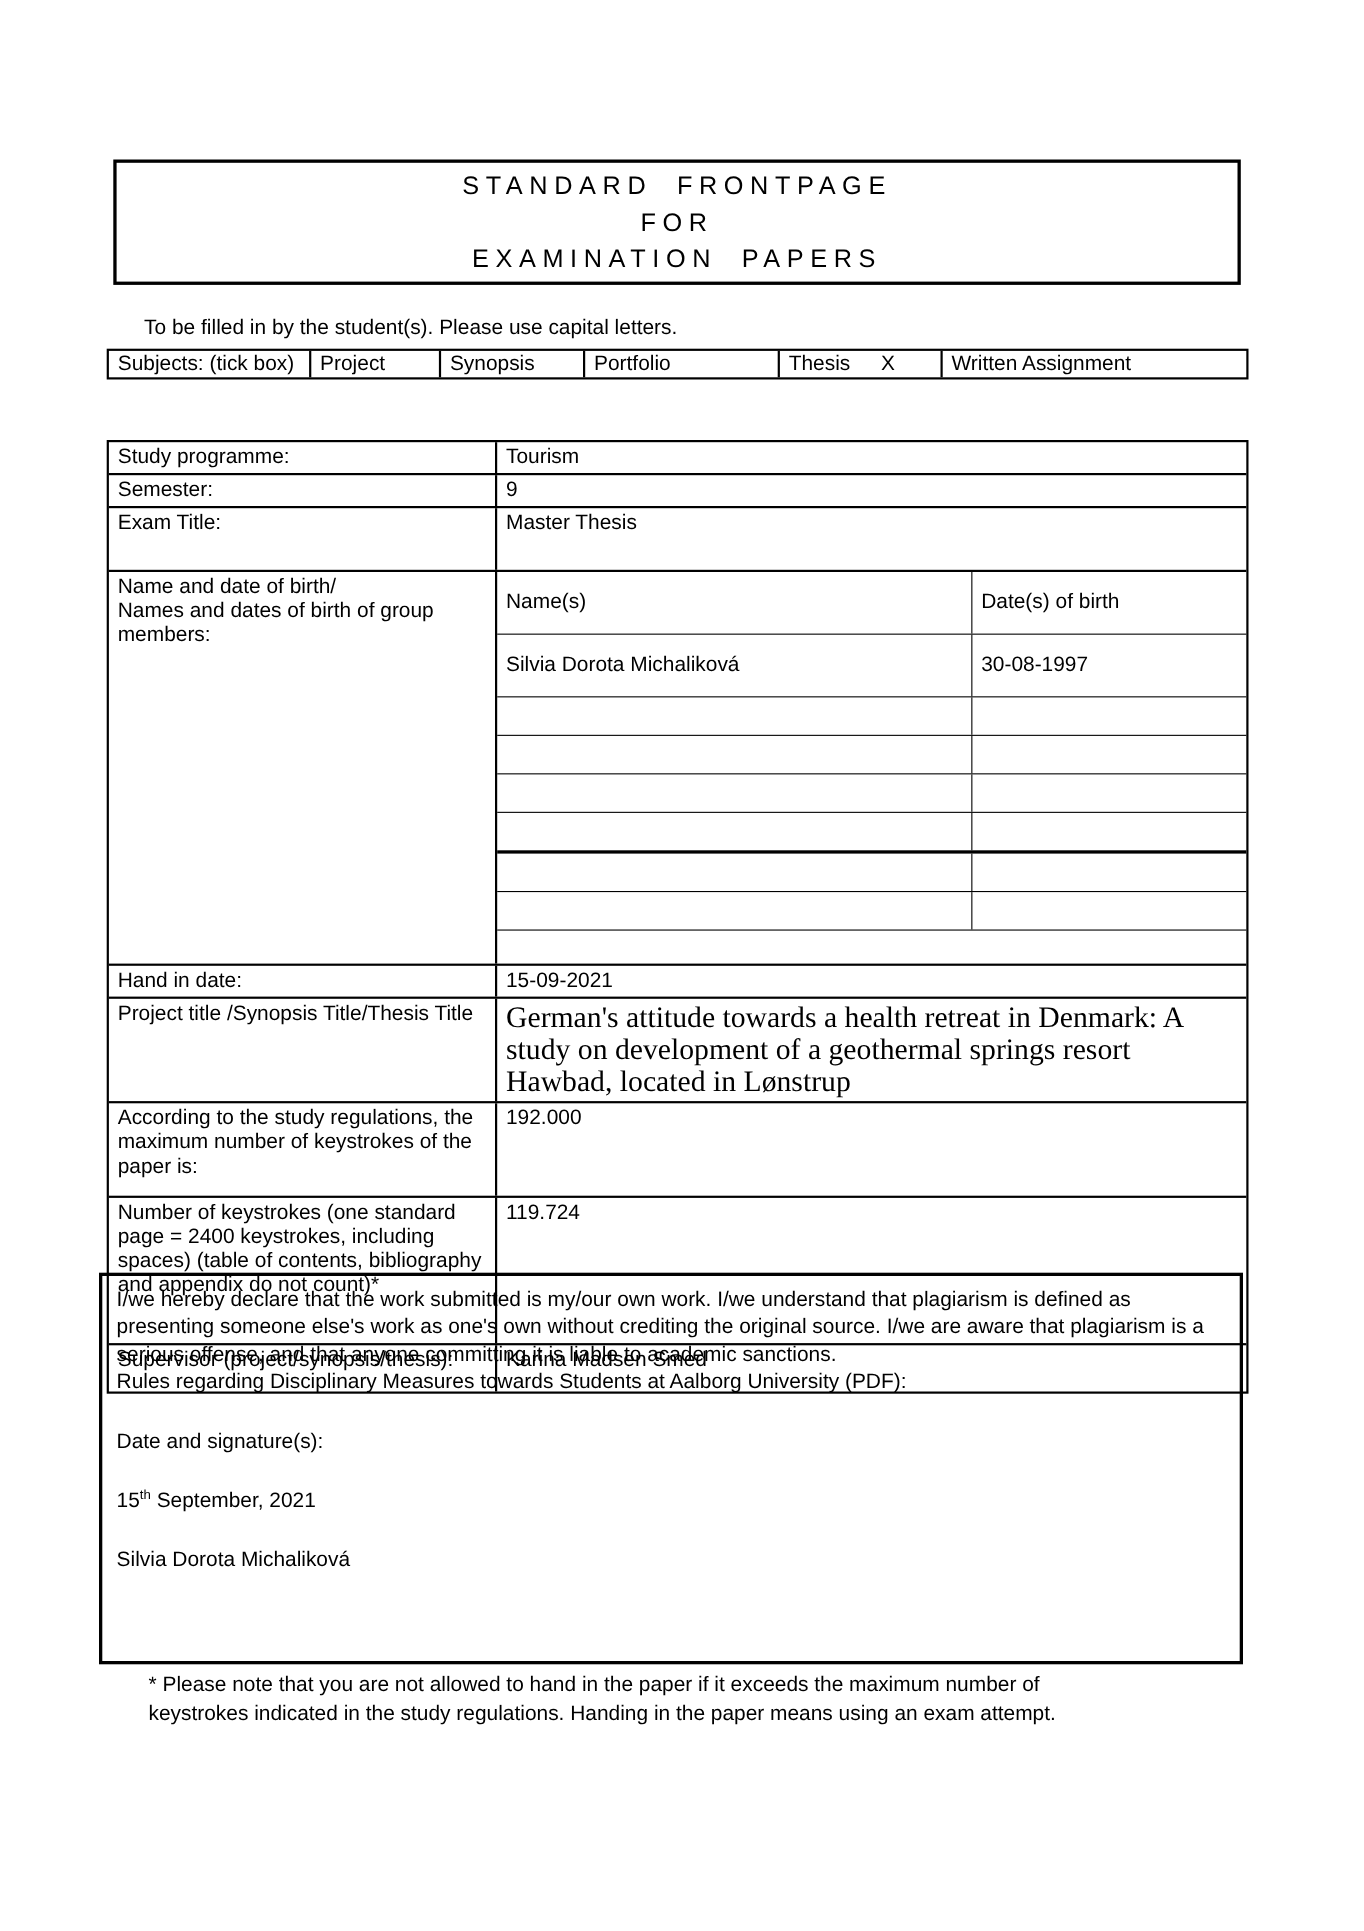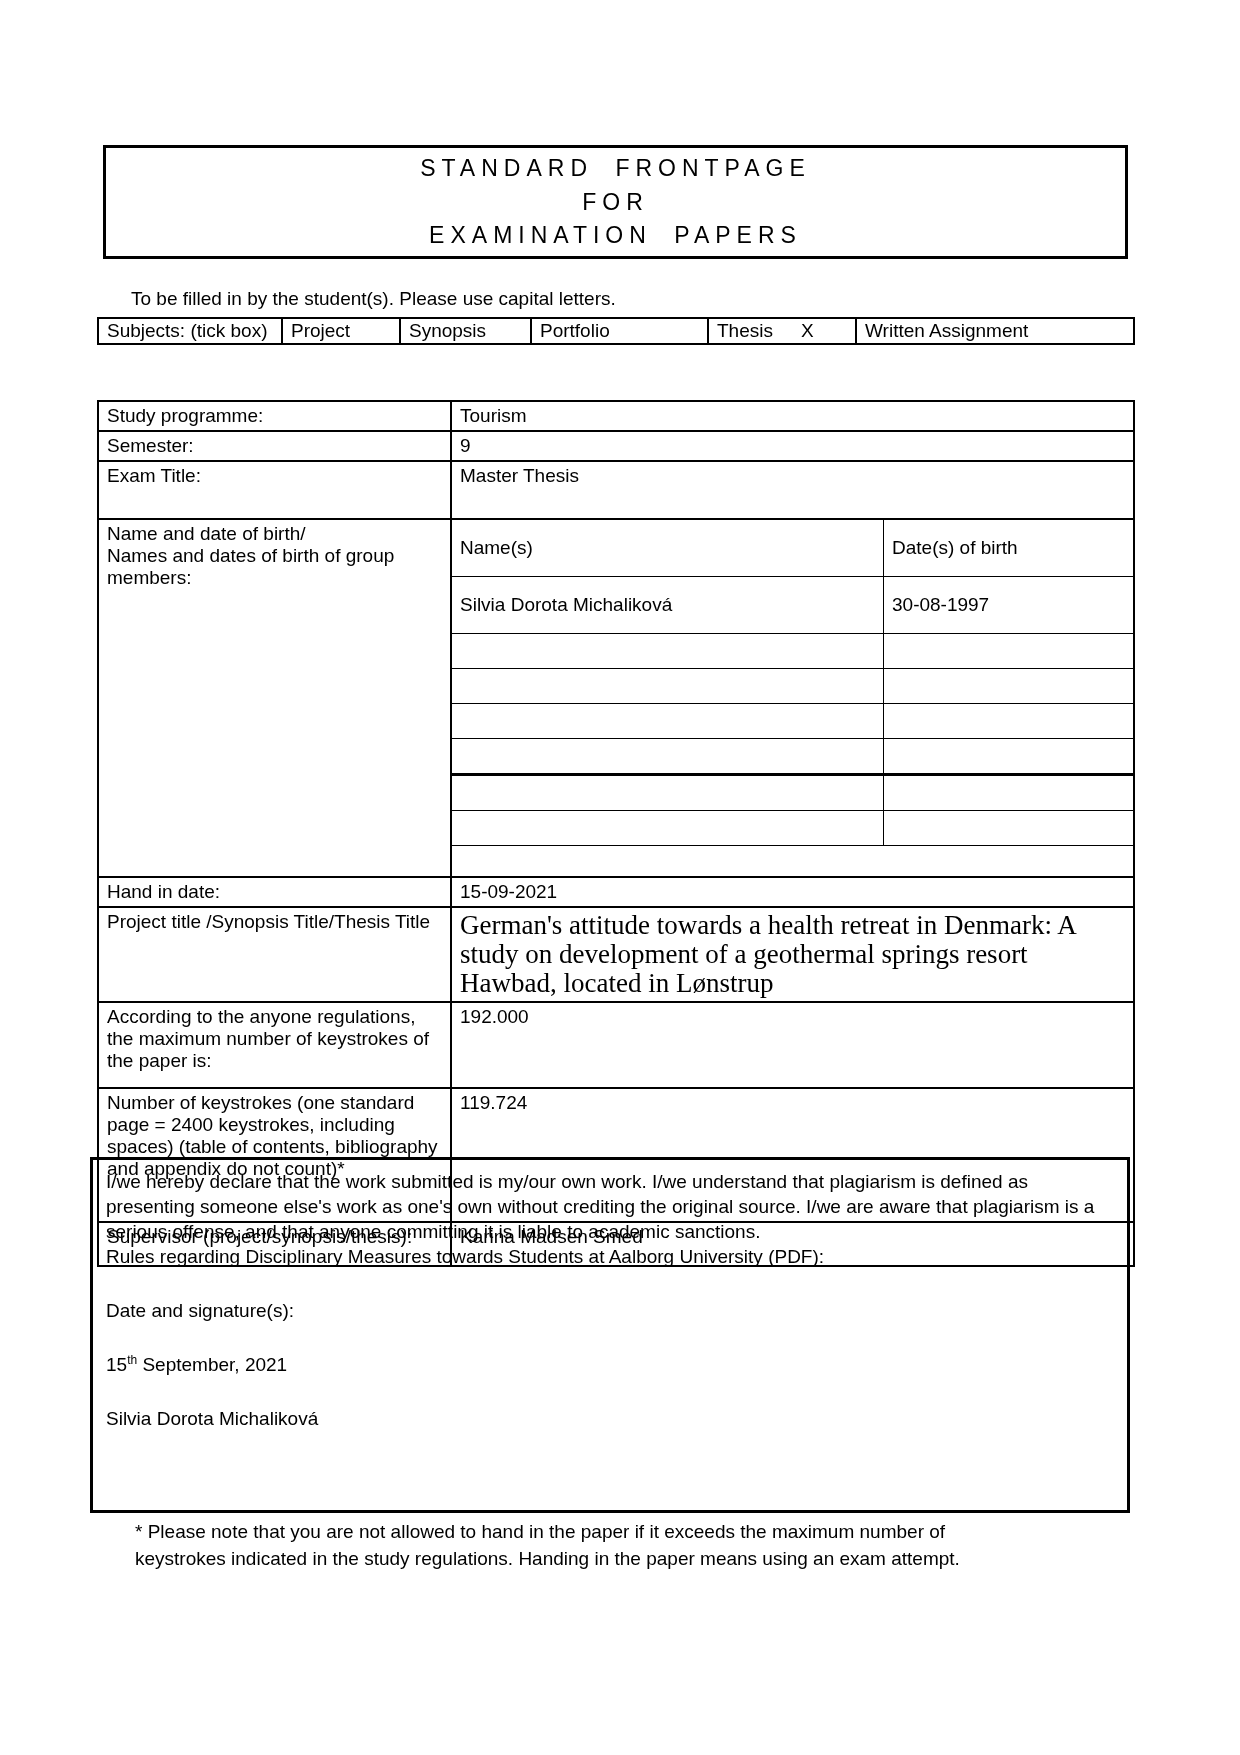--- a/index.html
+++ b/index.html
@@ -173,21 +173,21 @@
       <div class="mlabel">Hand in date:</div>
       <div class="mvalue">15-09-2021</div>
     </div>
 
     <div class="mrow">
       <div class="mlabel">Project title /Synopsis Title/Thesis Title</div>
       <div class="mvalue serif-title">German's attitude towards a health retreat in Denmark: A study on development of a geothermal springs resort Hawbad, located in Lønstrup</div>
     </div>
 
     <div class="mrow h-acc">
-      <div class="mlabel">According to the anyone regulations, the maximum number of keystrokes of the paper is:</div>
+      <div class="mlabel">According to the study regulations, the maximum number of keystrokes of the paper is:</div>
       <div class="mvalue">192.000</div>
     </div>
 
     <div class="mrow h-num">
       <div class="mlabel">Number of keystrokes (one standard page = 2400 keystrokes, including spaces) (table of contents, bibliography and appendix do not count)*</div>
       <div class="mvalue">119.724</div>
     </div>
 
     <div class="mrow h-sup">
       <div class="mlabel">Supervisor (project/synopsis/thesis):</div>

